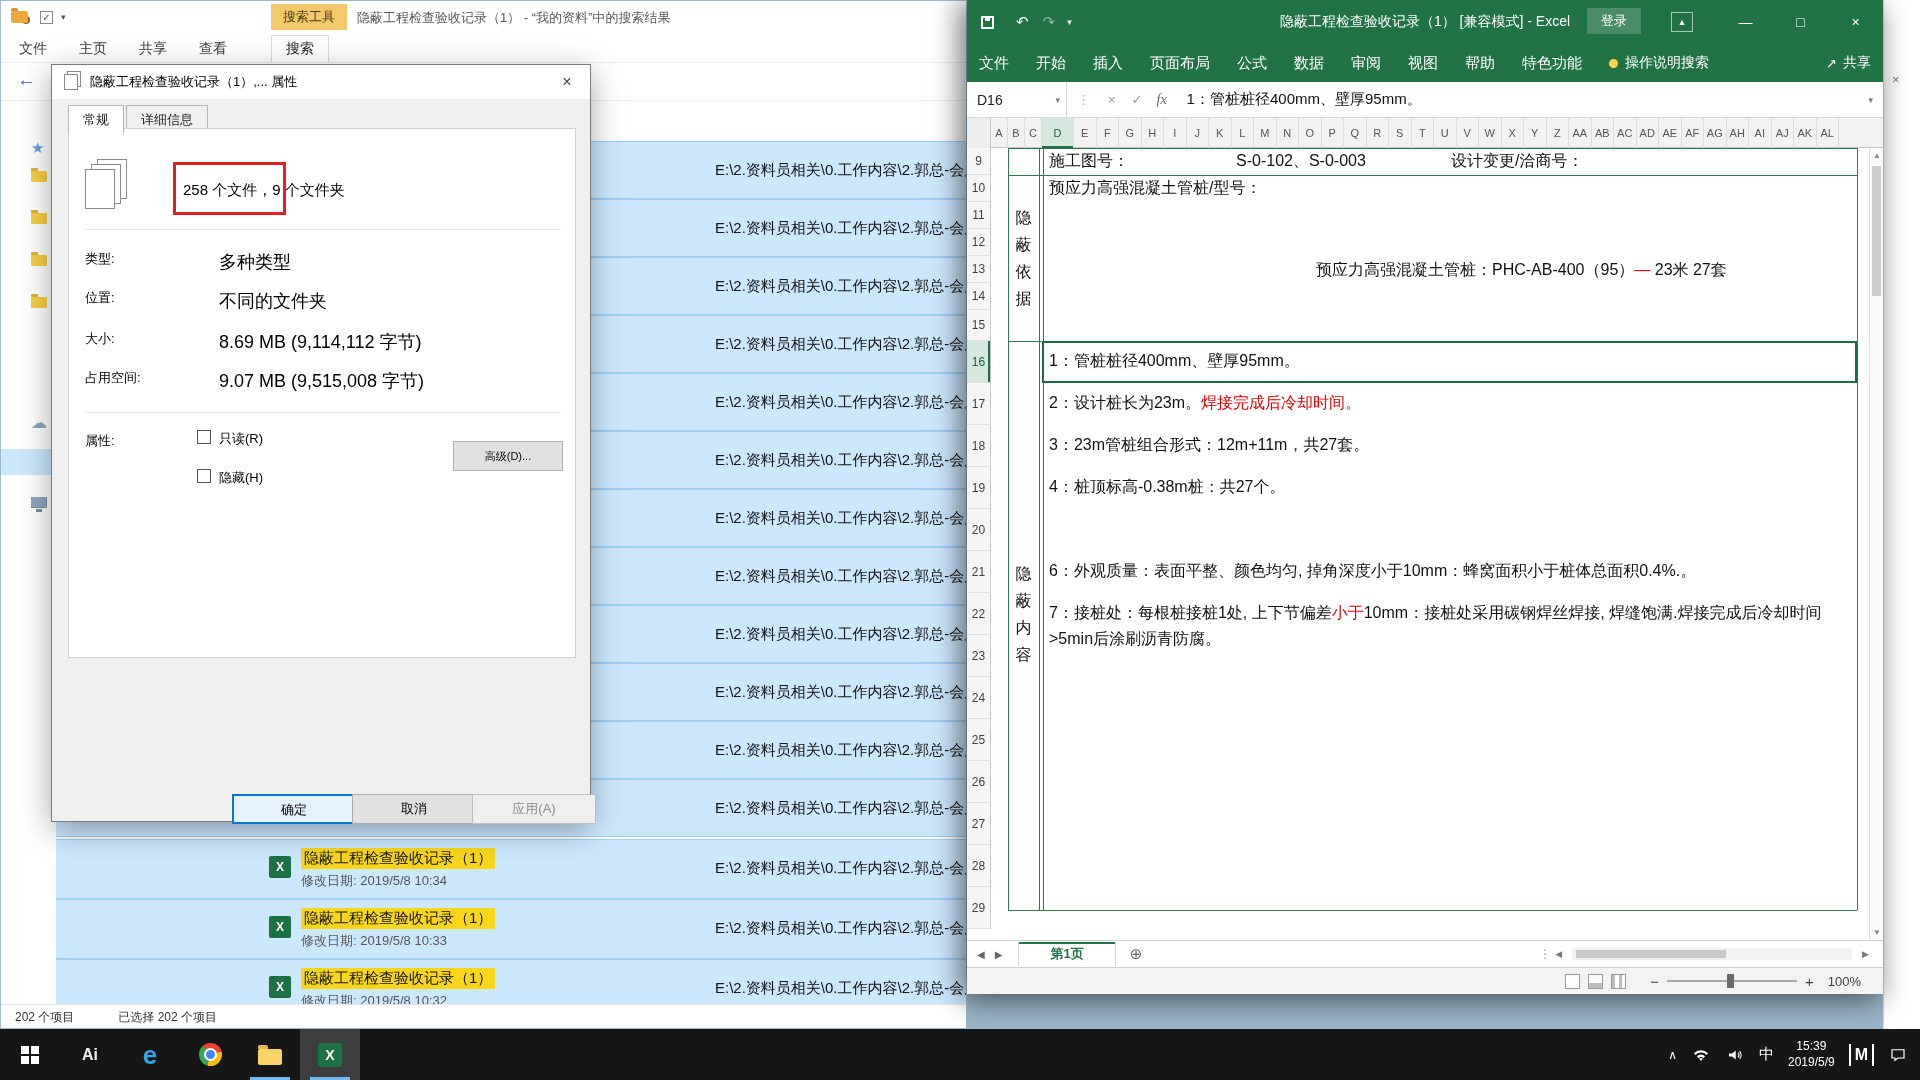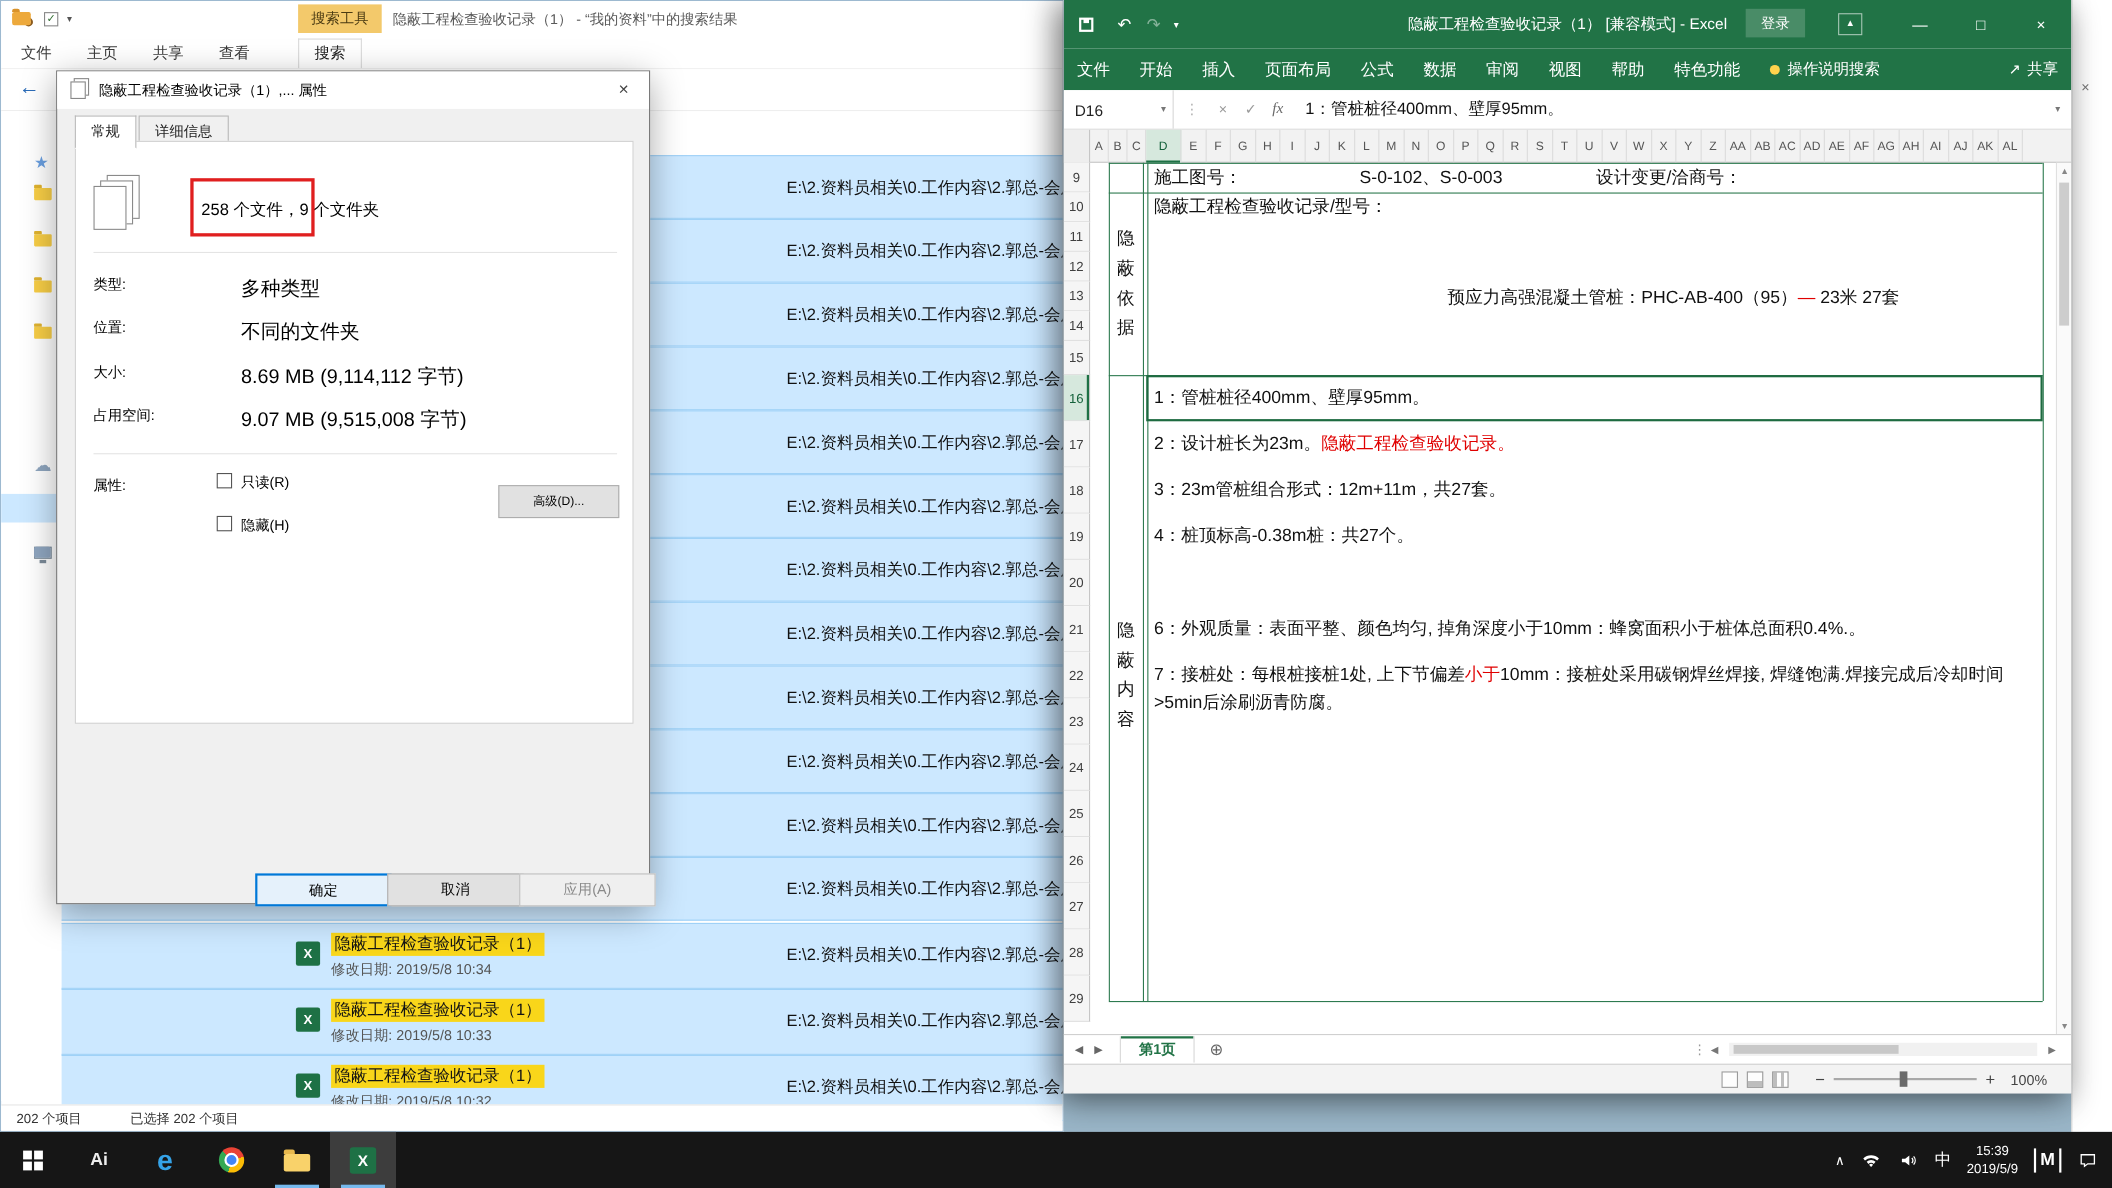--- a/index.html
+++ b/index.html
@@ -110,21 +110,21 @@
   .xl-sel { position:absolute; left:75px; top:341px; width:815px; height:42px; border:2px solid #1e6b41; }
   .xl-text { position:absolute; font-size:16px; color:#111; white-space:nowrap; }
   .xl-vside { position:absolute; left:41px; width:31px; font-size:16px; color:#111; line-height:27px; text-align:center; word-break:break-all; }
   .xl-items { position:absolute; left:82px; top:0; width:806px; height:940px; overflow:hidden; }
   .xl-item { position:absolute; left:0; font-size:16px; color:#111; white-space:nowrap; }
   .xl-vscroll { position:absolute; left:902px; top:148px; width:14px; height:792px; background:#fafafa; border-left:1px solid #e0e0e0; }
   .vthumb { position:absolute; left:2px; top:18px; width:9px; height:130px; background:#cdcdcd; }
   .vsarr { position:absolute; left:0; width:14px; text-align:center; font-size:8px; color:#888; }
   .xl-tabbar { position:absolute; left:0; top:940px; width:100%; height:27px; background:#fff; border-top:1px solid #d0d0d0; display:flex; align-items:center; z-index:4; }
   .sheetnav { font-size:10px; color:#666; margin-left:10px; }
-  .sheet-tab { margin-left:16px; padding:3px 16px; font-size:13px; color:#217346; font-weight:bold; background:#fff; border-right:1px solid #d8d8d8; border-left:1px solid #d8d8d8; box-shadow:inset 0 2px 0 #217346; }
+  .sheet-tab { margin-left:16px; padding:3px 31px; font-size:13px; color:#217346; font-weight:bold; background:#fff; border-right:1px solid #d8d8d8; border-left:1px solid #d8d8d8; box-shadow:inset 0 2px 0 #217346; }
   .sheet-add { margin-left:14px; font-size:15px; color:#666; }
   .tb-dots { margin-left:auto; color:#999; font-size:12px; }
   .hscroll { width:280px; height:12px; background:#f1f1f1; margin:0 6px; position:relative; }
   .hthumb { position:absolute; left:4px; top:2px; width:150px; height:8px; background:#c8c8c8; }
   .hsarr { font-size:9px; color:#777; margin:0 4px; }
   .xl-status { position:absolute; left:0; top:967px; width:100%; height:27px; background:#f3f3f3; border-top:1px solid #d0d0d0; display:flex; align-items:center; z-index:4; }
   .vbtns { margin-left:auto; display:flex; align-items:center; }
   .vbtn { width:15px; height:15px; border:1px solid #9a9a9a; background:#fdfdfd; margin-right:8px; }
   .vbtn.l { background:linear-gradient(180deg,#fdfdfd 60%,#bdbdbd 60%); }
   .vbtn.p { background:repeating-linear-gradient(90deg,#bdbdbd 0 3px,#fdfdfd 3px 7px); }
@@ -354,28 +354,28 @@
     <span id="xl-cols"><div class="xl-col" style="left: 24px; width: 17px;">A</div><div class="xl-col" style="left: 41px; width: 17px;">B</div><div class="xl-col" style="left: 58px; width: 17px;">C</div><div class="xl-col hl" style="left: 75px; width: 32px;">D</div><div class="xl-col" style="left: 107px; width: 22.5px;">E</div><div class="xl-col" style="left: 129.5px; width: 22.5px;">F</div><div class="xl-col" style="left: 152px; width: 22.5px;">G</div><div class="xl-col" style="left: 174.5px; width: 22.5px;">H</div><div class="xl-col" style="left: 197px; width: 22.5px;">I</div><div class="xl-col" style="left: 219.5px; width: 22.5px;">J</div><div class="xl-col" style="left: 242px; width: 22.5px;">K</div><div class="xl-col" style="left: 264.5px; width: 22.5px;">L</div><div class="xl-col" style="left: 287px; width: 22.5px;">M</div><div class="xl-col" style="left: 309.5px; width: 22.5px;">N</div><div class="xl-col" style="left: 332px; width: 22.5px;">O</div><div class="xl-col" style="left: 354.5px; width: 22.5px;">P</div><div class="xl-col" style="left: 377px; width: 22.5px;">Q</div><div class="xl-col" style="left: 399.5px; width: 22.5px;">R</div><div class="xl-col" style="left: 422px; width: 22.5px;">S</div><div class="xl-col" style="left: 444.5px; width: 22.5px;">T</div><div class="xl-col" style="left: 467px; width: 22.5px;">U</div><div class="xl-col" style="left: 489.5px; width: 22.5px;">V</div><div class="xl-col" style="left: 512px; width: 22.5px;">W</div><div class="xl-col" style="left: 534.5px; width: 22.5px;">X</div><div class="xl-col" style="left: 557px; width: 22.5px;">Y</div><div class="xl-col" style="left: 579.5px; width: 22.5px;">Z</div><div class="xl-col" style="left: 602px; width: 22.5px;">AA</div><div class="xl-col" style="left: 624.5px; width: 22.5px;">AB</div><div class="xl-col" style="left: 647px; width: 22.5px;">AC</div><div class="xl-col" style="left: 669.5px; width: 22.5px;">AD</div><div class="xl-col" style="left: 692px; width: 22.5px;">AE</div><div class="xl-col" style="left: 714.5px; width: 22.5px;">AF</div><div class="xl-col" style="left: 737px; width: 22.5px;">AG</div><div class="xl-col" style="left: 759.5px; width: 22.5px;">AH</div><div class="xl-col" style="left: 782px; width: 22.5px;">AI</div><div class="xl-col" style="left: 804.5px; width: 22.5px;">AJ</div><div class="xl-col" style="left: 827px; width: 22.5px;">AK</div><div class="xl-col" style="left: 849.5px; width: 22.5px;">AL</div></span>
     <span id="xl-rows"><div class="xl-rowhdr" style="top: 148px; height: 27px;">9</div><div class="xl-rowhdr" style="top: 175px; height: 27px;">10</div><div class="xl-rowhdr" style="top: 202px; height: 27px;">11</div><div class="xl-rowhdr" style="top: 229px; height: 27px;">12</div><div class="xl-rowhdr" style="top: 256px; height: 27px;">13</div><div class="xl-rowhdr" style="top: 283px; height: 27px;">14</div><div class="xl-rowhdr" style="top: 310px; height: 31px;">15</div><div class="xl-rowhdr hl" style="top: 341px; height: 42px;">16</div><div class="xl-rowhdr" style="top: 383px; height: 42px;">17</div><div class="xl-rowhdr" style="top: 425px; height: 42px;">18</div><div class="xl-rowhdr" style="top: 467px; height: 42px;">19</div><div class="xl-rowhdr" style="top: 509px; height: 42px;">20</div><div class="xl-rowhdr" style="top: 551px; height: 42px;">21</div><div class="xl-rowhdr" style="top: 593px; height: 42px;">22</div><div class="xl-rowhdr" style="top: 635px; height: 42px;">23</div><div class="xl-rowhdr" style="top: 677px; height: 42px;">24</div><div class="xl-rowhdr" style="top: 719px; height: 42px;">25</div><div class="xl-rowhdr" style="top: 761px; height: 42px;">26</div><div class="xl-rowhdr" style="top: 803px; height: 42px;">27</div><div class="xl-rowhdr" style="top: 845px; height: 42px;">28</div><div class="xl-rowhdr" style="top: 887px; height: 42px;">29</div></span>
 
     
     <span id="xl-lines"><div class="gline" style="left: 41px; top: 148px; width: 1px; height: 762px;"></div><div class="gline" style="left: 72px; top: 148px; width: 1px; height: 762px;"></div><div class="gline" style="left: 76px; top: 148px; width: 1px; height: 762px;"></div><div class="gline" style="left: 890px; top: 148px; width: 1px; height: 762px;"></div><div class="gline" style="left: 41px; top: 148px; width: 849px; height: 1px;"></div><div class="gline" style="left: 41px; top: 175px; width: 849px; height: 1px;"></div><div class="gline" style="left: 41px; top: 341px; width: 849px; height: 1px;"></div><div class="gline" style="left: 41px; top: 910px; width: 849px; height: 1px;"></div></span>
 
     
     <div class="xl-text" style="left:82px; top:151px">施工图号：</div>
     <div class="xl-text red" style="left:269px; top:151px">S-0-102、S-0-003</div>
     <div class="xl-text" style="left:484px; top:151px">设计变更/洽商号：</div>
-    <div class="xl-text" style="left:82px; top:178px">隐蔽工程检查验收记录/型号：</div>
+    <div class="xl-text" style="left:82px; top:178px">预应力高强混凝土管桩/型号：</div>
     <div class="xl-text" style="left:349px; top:260px" id="xl-row13"><span>预应力高强混凝土管桩：PHC-AB-400（95）</span><span class="red">—</span><span> 23米 27套</span></div>
     <div class="xl-vside" style="top:204px">隐蔽依据</div>
     <div class="xl-vside" style="top:560px">隐蔽内容</div>
     <div class="xl-sel"></div>
     <div class="xl-items" id="xl-items">
         <div class="xl-item" style="top: 351px;"><span>1：管桩桩径400mm、壁厚95mm。</span></div>
-        <div class="xl-item" style="top: 393px;"><span>2：设计桩长为23m。</span><span class="red">隐蔽工程检查验收记录。</span></div>
+        <div class="xl-item" style="top: 393px;"><span>2：设计桩长为23m。</span><span class="red">焊接完成后冷却时间。</span></div>
         <div class="xl-item" style="top: 435px;"><span>3：23m管桩组合形式：12m+11m，共27套。</span></div>
         <div class="xl-item" style="top: 477px;"><span>4：桩顶标高-0.38m桩：共27个。</span></div>
         <div class="xl-item" style="top: 561px;"><span>6：外观质量：表面平整、颜色均匀, 掉角深度小于10mm：蜂窝面积小于桩体总面积0.4%.。</span></div>
         <div class="xl-item" style="top: 603px;"><span>7：接桩处：每根桩接桩1处, 上下节偏差</span><span class="red">小于</span><span>10mm：接桩处采用碳钢焊丝焊接, 焊缝饱满.焊接完成后冷却时间</span></div>
         <div class="xl-item" style="top: 629px;"><span>&gt;5min后涂刷沥青防腐。</span></div>
       </div>
 
     <div class="xl-vscroll">
       <span class="vsarr" style="top:3px">▲</span>
       <span class="vthumb"></span>

